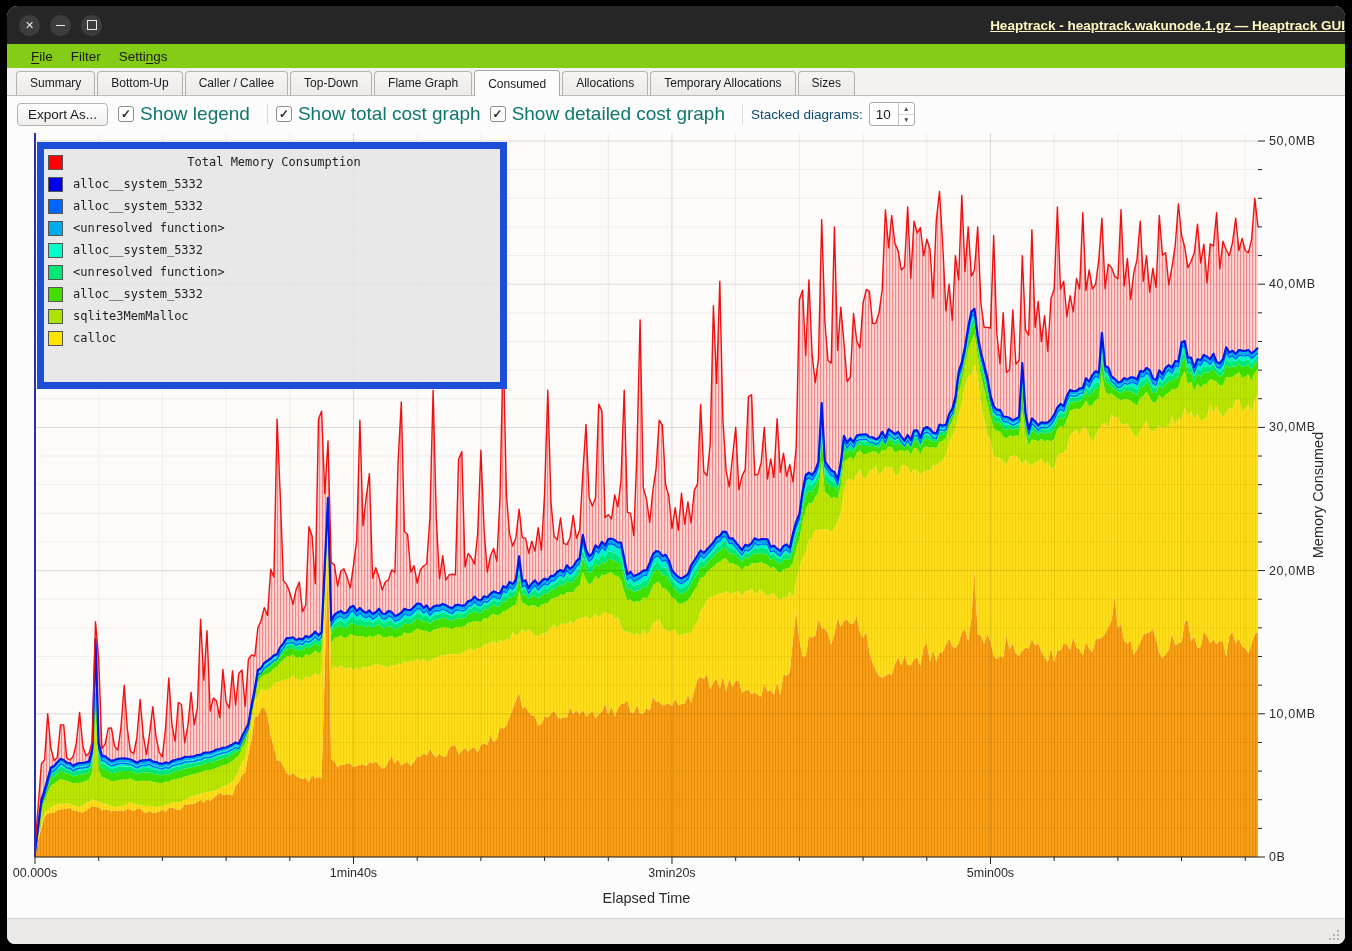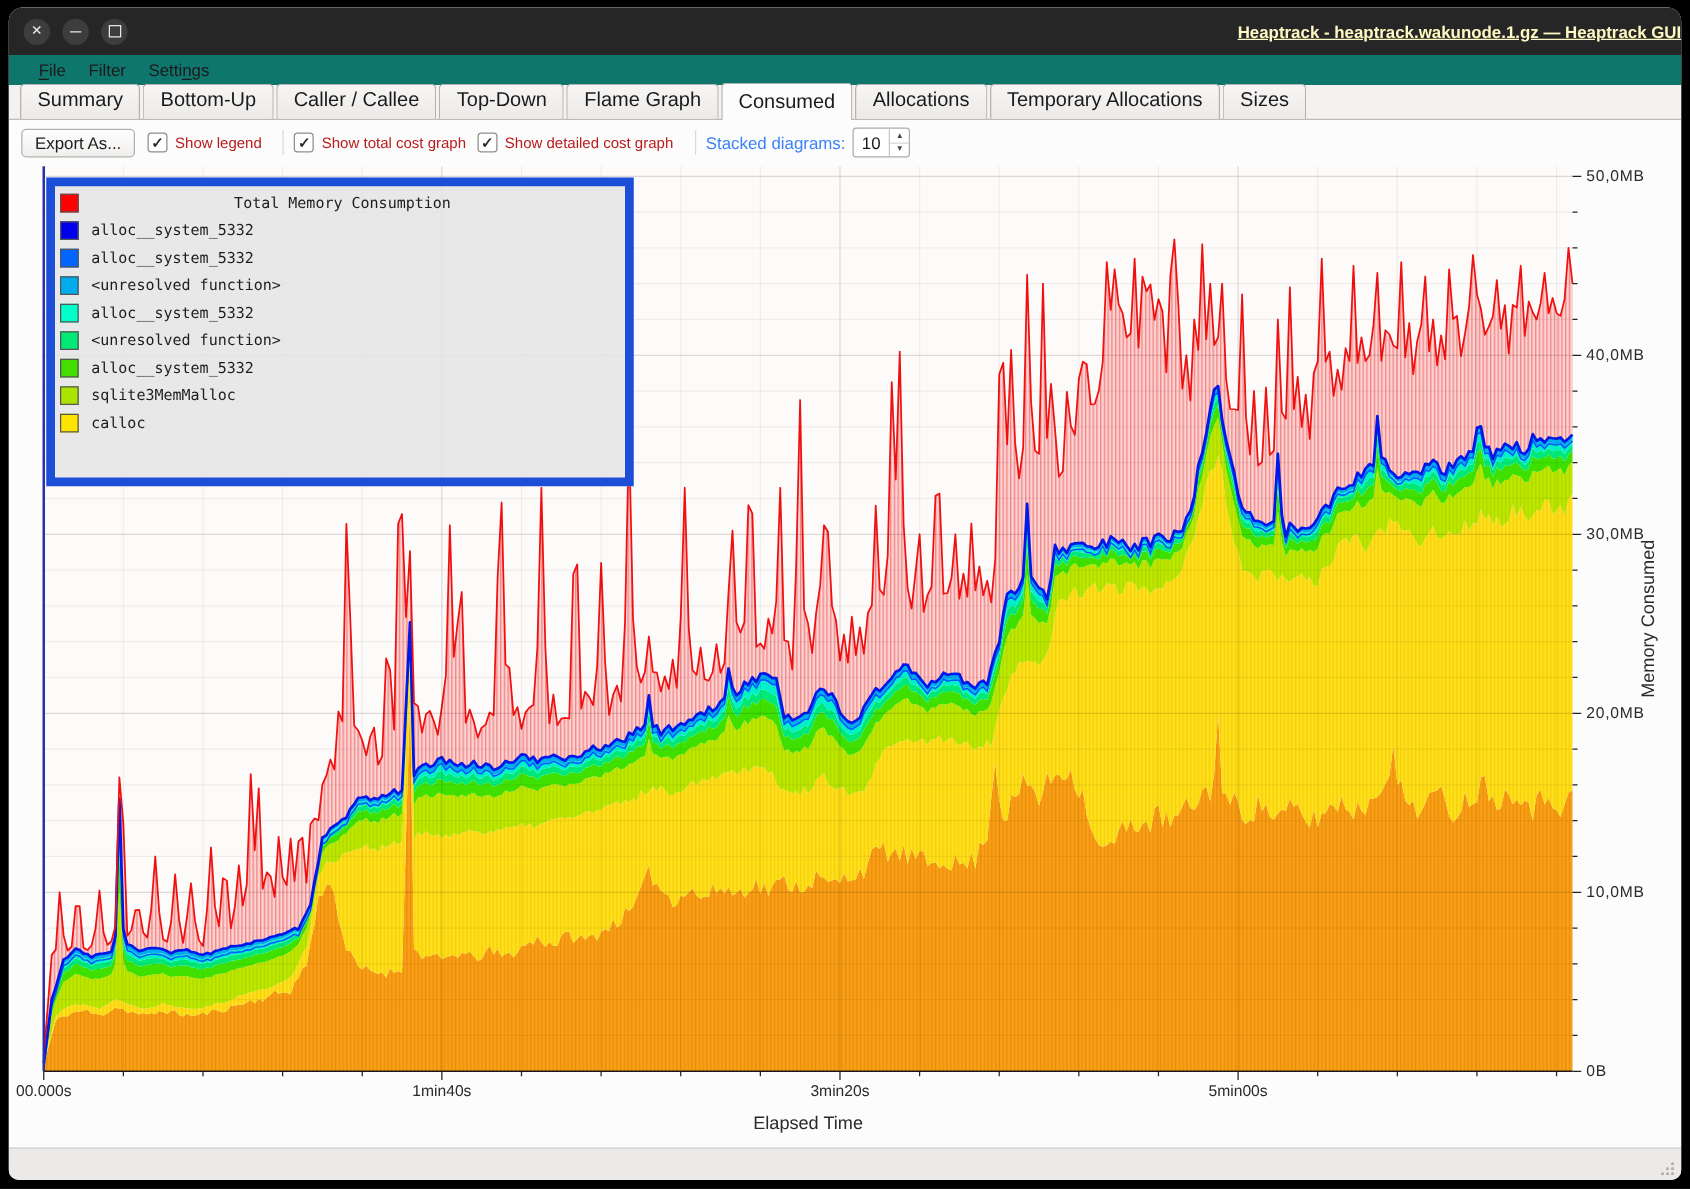--- a/index.html
+++ b/index.html
@@ -8,41 +8,41 @@
     border-radius:11px 11px 8px 8px;overflow:hidden;}
   
   #titlebar{height:38px;background:#262626;display:flex;align-items:center;position:relative;}
   .tb-btns{display:flex;gap:10px;margin-left:12px;}
   .tb-btn{width:21px;height:21px;border-radius:50%;background:#3d3d3d;color:#e8e8e8;
     display:flex;align-items:center;justify-content:center;font-size:11px;line-height:1;cursor:default;}
   .tb-btn .sq{width:8px;height:8px;border:1.4px solid #e8e8e8;display:block;}
   .tb-btn .minus{width:9px;height:0;border-top:1.6px solid #e8e8e8;display:block;}
   #win-title{position:absolute;left:0;right:0;text-align:right;color:#fef9c3;font-weight:bold;font-size:13.5px;text-decoration:underline;}
   
-  #menubar{height:24px;background:#0f766e;display:flex;align-items:center;padding-left:15px;gap:0;}
+  #menubar{height:24px;background:#84cc16;display:flex;align-items:center;padding-left:15px;gap:0;}
   .menu-item{font-size:13.5px;color:#1b1b1b;padding:2px 9px;cursor:default;}
   .menu-item .mnemonic{text-decoration:underline;text-underline-offset:2px;}
   
   #tabbar{height:28px;background:#f3f2f1;display:flex;align-items:flex-end;padding-left:9px;
     border-bottom:1px solid #bdbab7;box-sizing:border-box;}
-  .tab{font-size:16px;color:#1b1b1b;padding:4px 13px 5px;border:1px solid #b5b2ae;border-bottom:none;
+  .tab{font-size:12px;color:#1b1b1b;padding:4px 13px 5px;border:1px solid #b5b2ae;border-bottom:none;
     border-radius:4px 4px 0 0;background:linear-gradient(#f7f6f5,#eceae8);margin-right:2px;
     position:relative;cursor:default;white-space:nowrap;}
   .tab.active{background:#fcfcfc;padding-top:6px;margin-bottom:-1px;z-index:2;border-color:#aaa7a3;}
   
   #toolbar{height:36px;background:#fcfcfc;display:flex;align-items:center;padding-left:10px;}
   #export-btn{font-size:13.5px;color:#1b1b1b;border:1px solid #b3b0ad;border-radius:4px;
     background:linear-gradient(#fefefe,#f1efed);padding:3px 10px;margin-right:10px;cursor:default;}
   .chk-group{display:flex;align-items:center;margin-right:9px;}
   .chk-box{width:14px;height:14px;background:#fff;border:1px solid #8f8d8a;border-radius:3px;
     display:flex;align-items:center;justify-content:center;font-size:12px;font-weight:bold;color:#2a2a2a;
     margin-right:6px;cursor:default;}
-  .chk-label{font-size:12px;color:#b91c1c;}
+  .chk-label{font-size:19px;color:#0f766e;}
   .tb-sep{width:1px;height:20px;background:#dcdad7;margin:0 8px;}
-  #stacked-label{font-size:13.5px;color:#3b82f6;margin-right:6px;}
+  #stacked-label{font-size:13.5px;color:#0c4a6e;margin-right:6px;}
   #spinbox{display:flex;border:1px solid #aeaba8;border-radius:3px;background:#fff;height:22px;align-items:stretch;}
   #spin-value{width:22px;font-size:13.5px;color:#1b1b1b;display:flex;align-items:center;padding-left:6px;}
   #spin-arrows{width:15px;border-left:1px solid #c9c6c3;display:flex;flex-direction:column;}
   .spin-arrow{flex:1;display:flex;align-items:center;justify-content:center;font-size:6.5px;color:#4a4a4a;cursor:default;}
   .spin-arrow.up{border-bottom:1px solid #d8d6d3;}
   
   #chart-area{position:relative;height:786px;background:#fcfcfc;}
   #chart-svg{position:absolute;left:0;top:0;}
   
   #legend{position:absolute;left:30px;top:10px;width:470px;height:247px;

